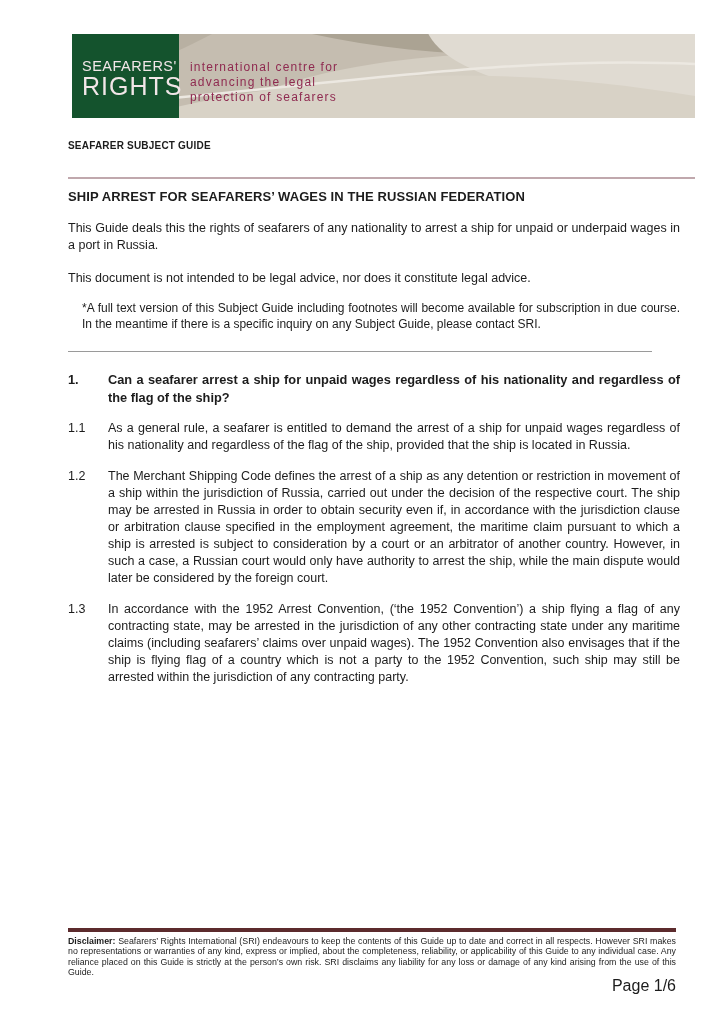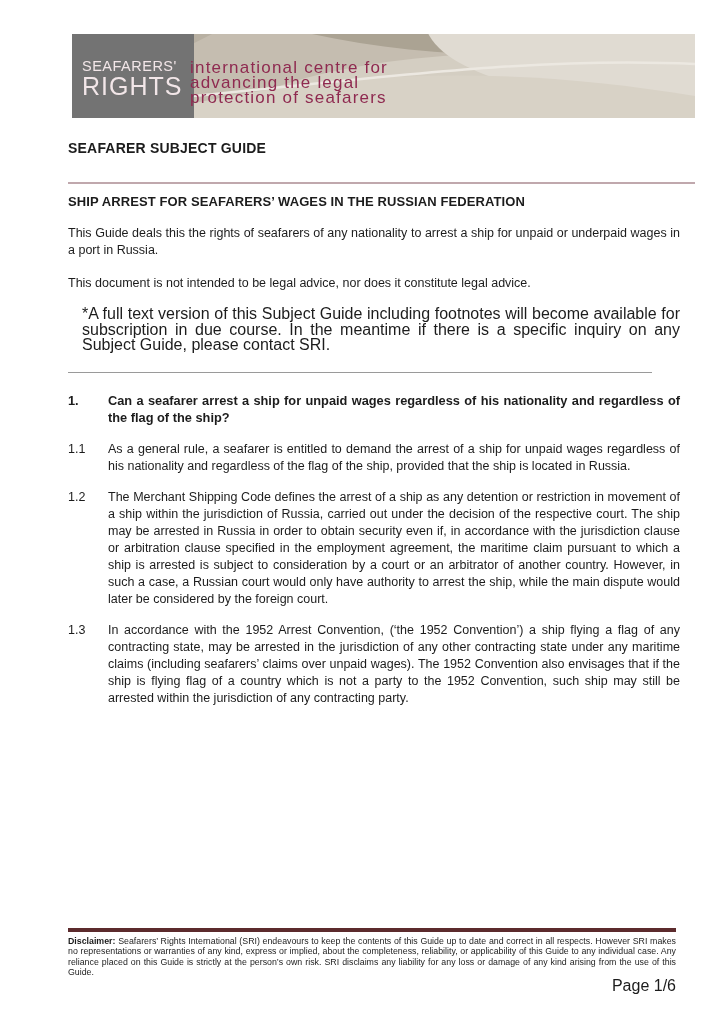--- a/index.html
+++ b/index.html
@@ -19,65 +19,65 @@
 
   
   .header-band {
     position:absolute; left:72px; top:34px;
     width:623px; height:84px;
     overflow:hidden;
   }
   .header-band svg { position:absolute; left:0; top:0; width:100%; height:100%; }
   .logo-square {
     position:absolute; left:0; top:0;
-    width:122px; height:84px;
-    background:#737373;
+    width:107px; height:84px;
+    background:#14532d;
     z-index:2;
   }
   .logo-line1 {
     position:absolute; left:10px; top:24px;
     color:#f2e6e8; font-size:14.5px; letter-spacing:0.5px; font-weight:400;
   }
   .logo-line2 {
     position:absolute; left:10px; top:38px;
     color:#f2e6e8; font-size:25px; letter-spacing:1px; font-weight:400;
   }
   .tagline {
     position:absolute; left:118px; top:26px; z-index:2;
-    color:#8f2a50; font-size:17px; line-height:15px; letter-spacing:1.2px;
+    color:#8f2a50; font-size:12px; line-height:15px; letter-spacing:1.2px;
   }
 
   
   .content {
     position:absolute; left:68px; top:0;
     width:612px;
   }
   .kicker {
     margin-top:140px;
-    font-size:14px; font-weight:bold; letter-spacing:0.2px;
+    font-size:10px; font-weight:bold; letter-spacing:0.2px;
   }
   .rule-pink {
     margin-top:26px;
     height:0; border-top:2px solid #c0a8ad;
     width:627px; 
   }
   .doc-title {
     margin-top:10px;
     text-align:left; font-weight:bold; font-size:13px; letter-spacing:0.1px;
   }
   .para {
     margin:0; margin-top:16px;
     font-size:12.5px; line-height:17px;
     text-align:justify;
   }
   .para.single { text-align:left; }
   .note {
     margin:0; margin-top:14px; margin-left:14px;
     width:598px;
-    font-size:16px; line-height:15.5px;
+    font-size:12px; line-height:15.5px;
     text-align:justify;
   }
   .rule-grey {
     margin-top:19px;
     height:0; border-top:1.5px solid #9a9a9a;
     width:584px;
   }
   .section-heading {
     position:relative; margin-top:19px;
     padding-left:40px;

